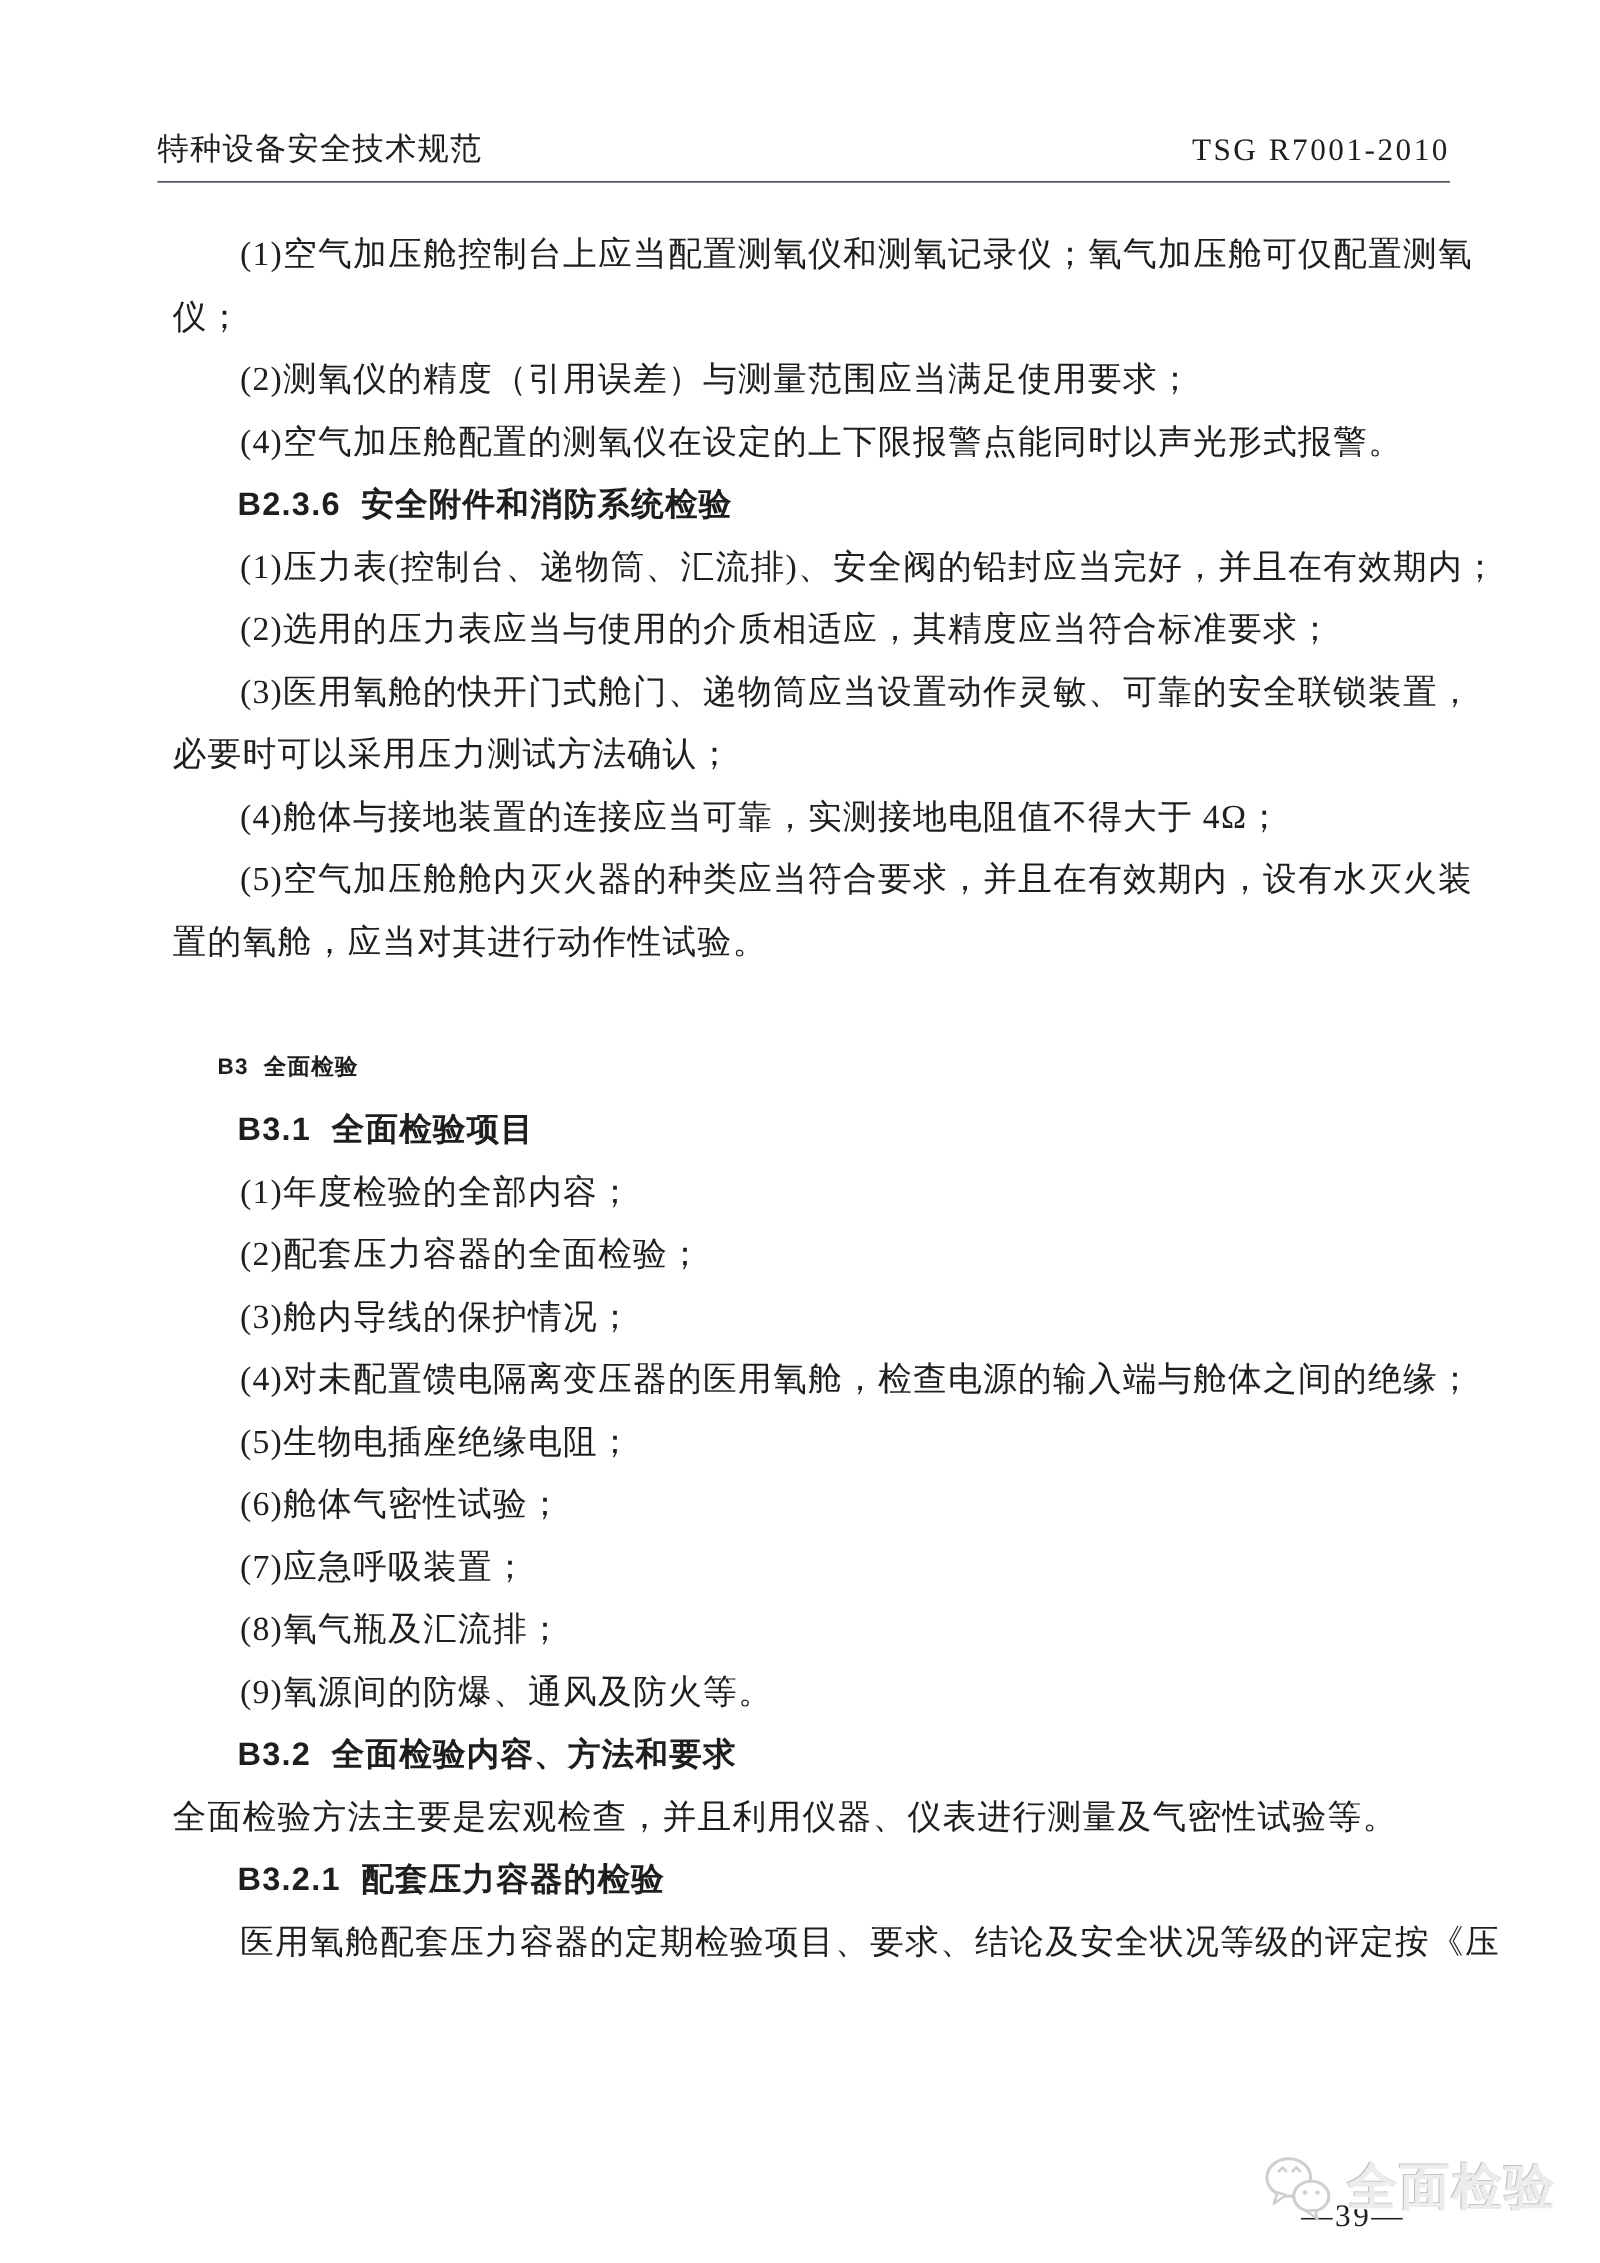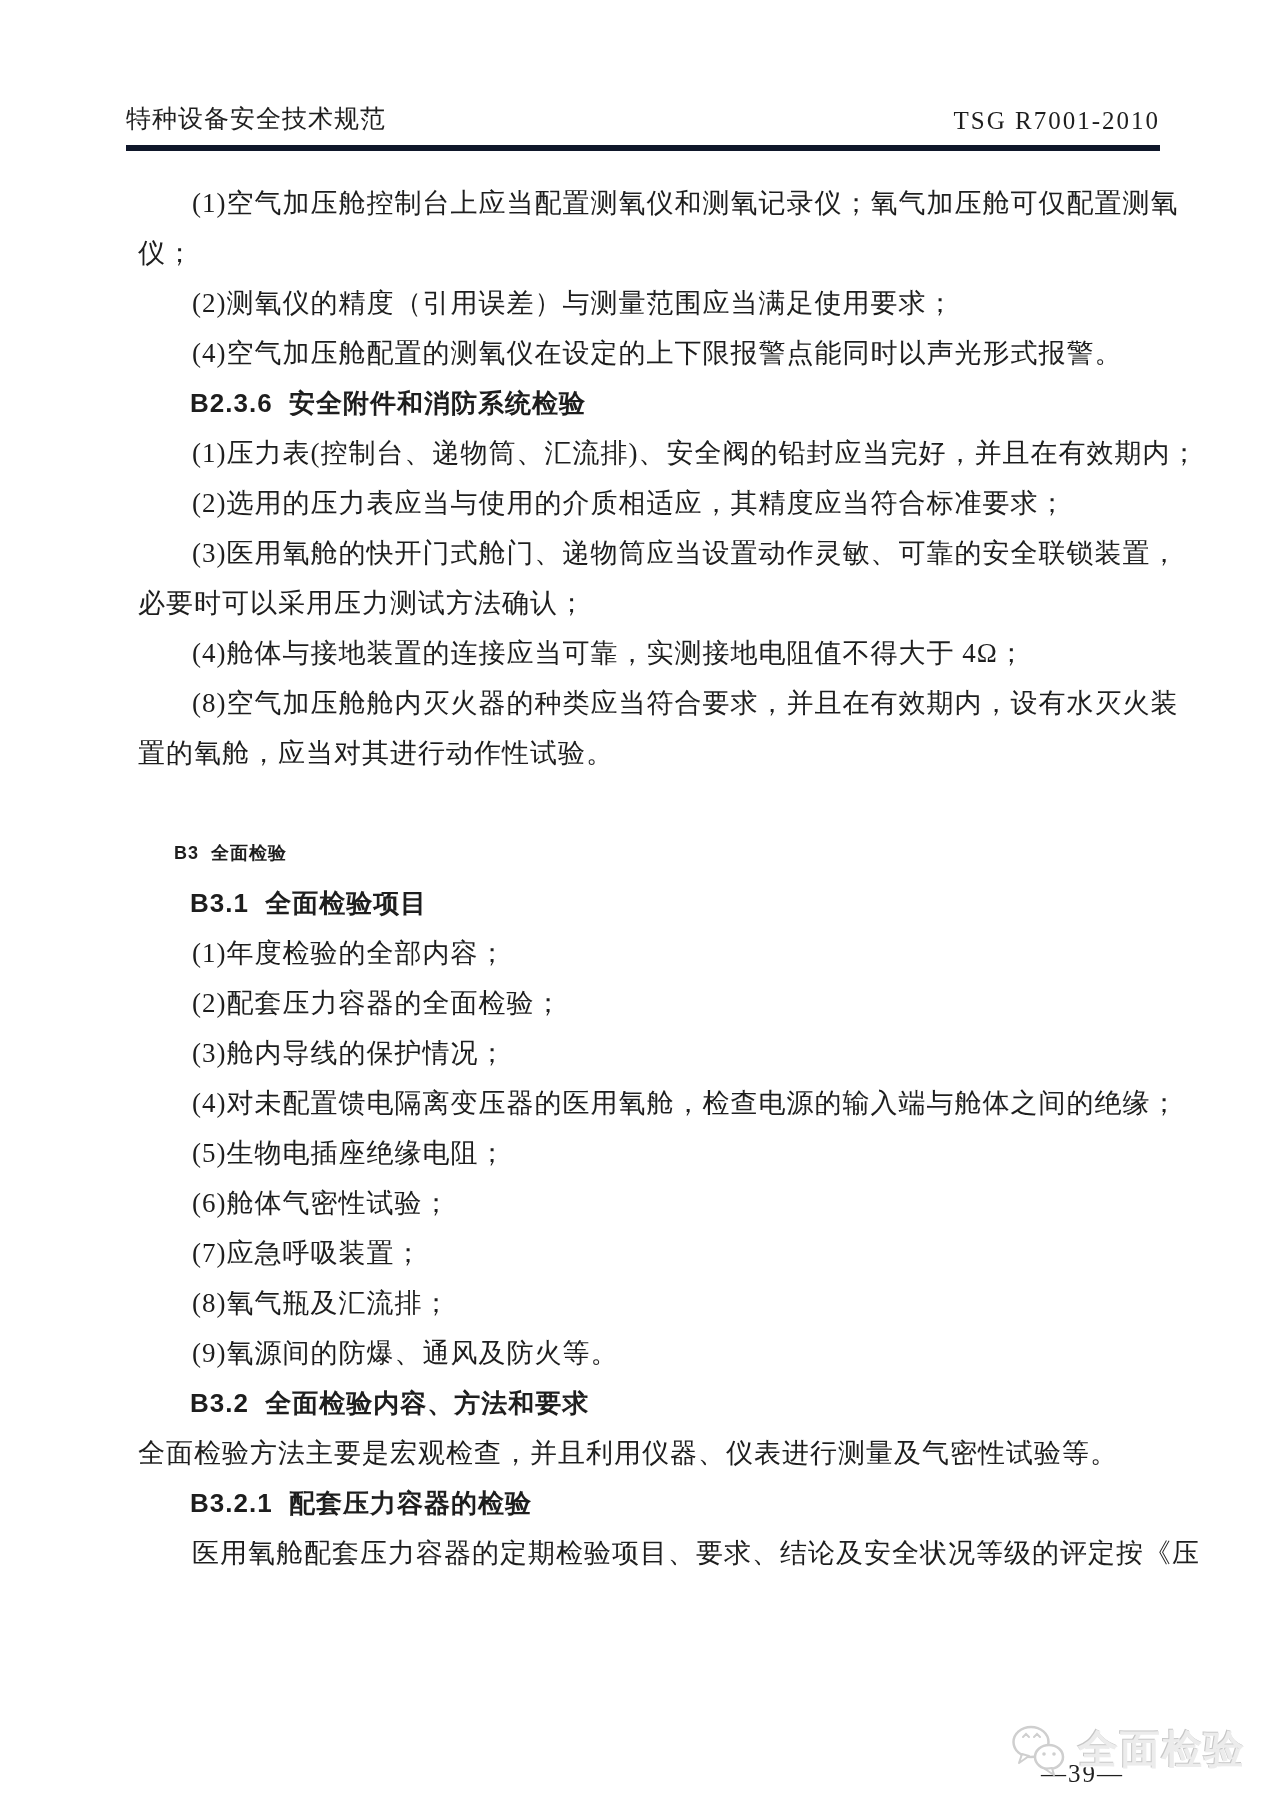--- a/index.html
+++ b/index.html
@@ -14,21 +14,21 @@
   }
   
   .header{
     position:absolute;
     top:102px;
     left:126px;
     right:120px;
     display:flex;
     justify-content:space-between;
     align-items:flex-end;
-    border-bottom:6px solid #0f172a;
+    border-bottom:1px solid #0f172a;
     padding-bottom:10px;
     font-size:25px;
     letter-spacing:1px;
   }
   .header .right{
     font-family:"Liberation Serif", serif;
     letter-spacing:2px;
   }
   
   .doc-body{
@@ -101,21 +101,21 @@
       <div class="line indent">(1)空气加压舱控制台上应当配置测氧仪和测氧记录仪；氧气加压舱可仅配置测氧</div>
       <div class="line flush">仪；</div>
       <div class="line indent">(2)测氧仪的精度（引用误差）与测量范围应当满足使用要求；</div>
       <div class="line indent">(4)空气加压舱配置的测氧仪在设定的上下限报警点能同时以声光形式报警。</div>
       <div class="line h2">B2.3.6  安全附件和消防系统检验</div>
       <div class="line indent">(1)压力表(控制台、递物筒、汇流排)、安全阀的铅封应当完好，并且在有效期内；</div>
       <div class="line indent">(2)选用的压力表应当与使用的介质相适应，其精度应当符合标准要求；</div>
       <div class="line indent">(3)医用氧舱的快开门式舱门、递物筒应当设置动作灵敏、可靠的安全联锁装置，</div>
       <div class="line flush">必要时可以采用压力测试方法确认；</div>
       <div class="line indent">(4)舱体与接地装置的连接应当可靠，实测接地电阻值不得大于 4Ω；</div>
-      <div class="line indent">(8)空气加压舱舱内灭火器的种类应当符合要求，并且在有效期内，设有水灭火装</div>
+      <div class="line indent">(5)空气加压舱舱内灭火器的种类应当符合要求，并且在有效期内，设有水灭火装</div>
       <div class="line flush">置的氧舱，应当对其进行动作性试验。</div>
       <div class="line gap"></div>
       <div class="line h1">B3  全面检验</div>
       <div class="line h2">B3.1  全面检验项目</div>
       <div class="line indent">(1)年度检验的全部内容；</div>
       <div class="line indent">(2)配套压力容器的全面检验；</div>
       <div class="line indent">(3)舱内导线的保护情况；</div>
       <div class="line indent">(4)对未配置馈电隔离变压器的医用氧舱，检查电源的输入端与舱体之间的绝缘；</div>
       <div class="line indent">(5)生物电插座绝缘电阻；</div>
       <div class="line indent">(6)舱体气密性试验；</div>

